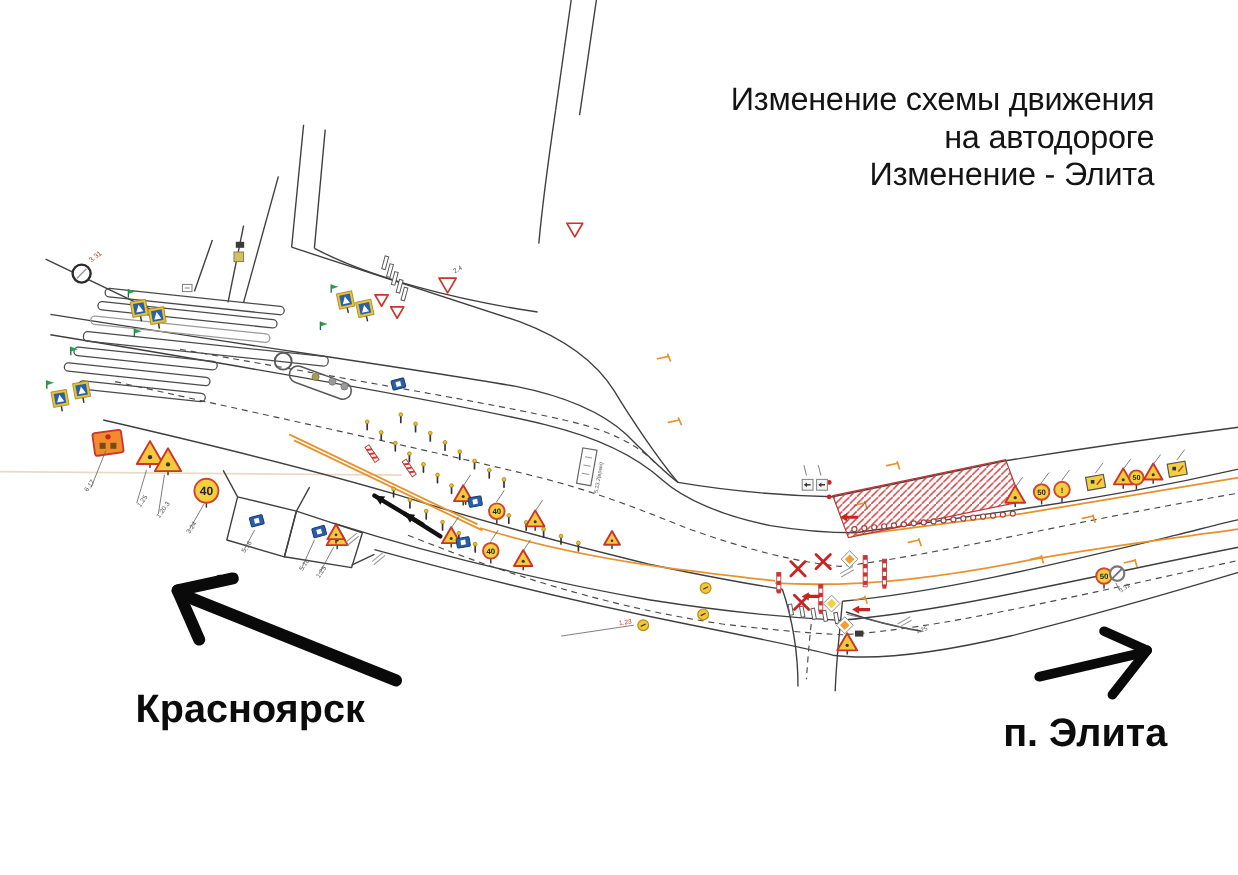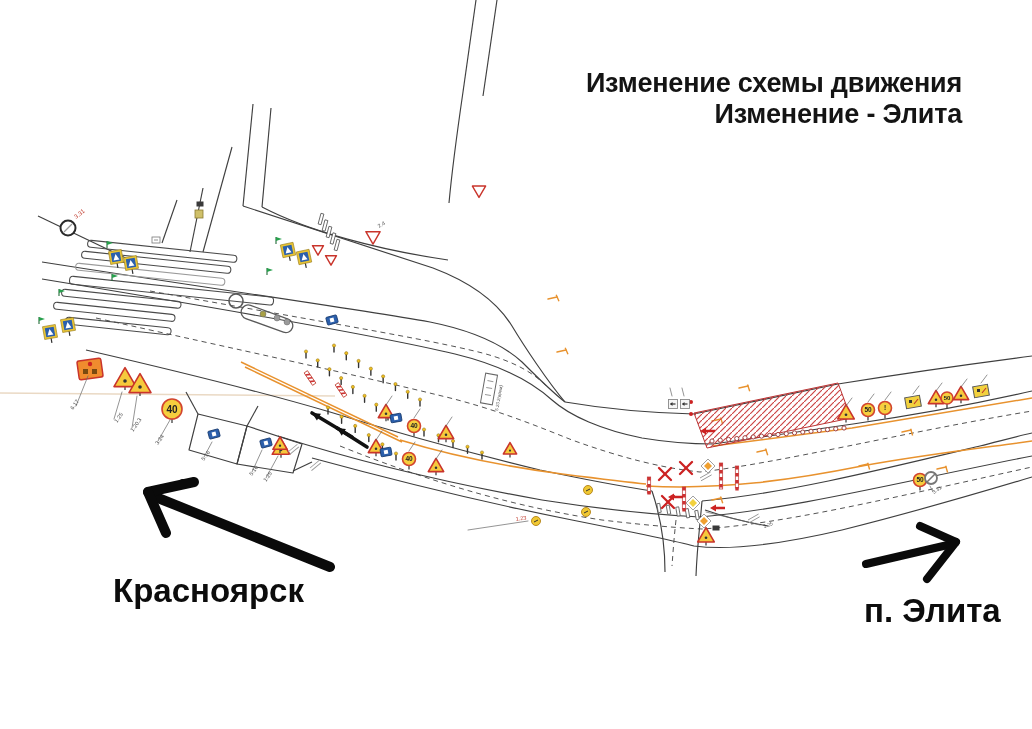--- a/index.html
+++ b/index.html
@@ -1,23 +1,23 @@
 <!DOCTYPE html>
 <html><head>
 <meta charset="utf-8">
 <style>
   html,body{margin:0;padding:0;background:#888;}
   .stage{position:relative;width:1032px;height:729px;background:#ffffff;overflow:hidden;
          font-family:"Liberation Sans",sans-serif;}
   svg{position:absolute;left:0;top:0;}
   .title{position:absolute;top:68px;right:70px;text-align:right;font-size:27px;line-height:31px;
-         color:#141414;font-weight:700;letter-spacing:-0.2px;white-space:nowrap;}
+         color:#141414;font-weight:400;letter-spacing:-0.2px;white-space:nowrap;}
   .dir{position:absolute;font-size:33px;font-weight:600;color:#0c0c0c;white-space:nowrap;}
   .dir-left{left:113px;top:572px;}
-  .dir-right{left:864px;top:592px;}
+  .dir-right{left:836px;top:592px;}
 </style>
 </head>
 <body>
 
 <div class="stage">
   <svg id="scheme" width="1032" height="729" viewBox="0 0 1032 729">
       <defs>
         <pattern id="hatch" width="6" height="6" patternUnits="userSpaceOnUse">
           <path d="M0,6 L6,0" stroke="#c44" stroke-width="1.2"></path>
         </pattern>
@@ -564,17 +564,18 @@
         <line x1="148" y1="492" x2="166" y2="533" stroke="#0a0a0a" stroke-width="10" stroke-linecap="round"></line>
       </g>
       <g>
         <line x1="866" y1="564" x2="952" y2="544" stroke="#0a0a0a" stroke-width="8" stroke-linecap="round"></line>
         <line x1="956" y1="542" x2="920" y2="526" stroke="#0a0a0a" stroke-width="8" stroke-linecap="round"></line>
         <line x1="956" y1="542" x2="927" y2="579" stroke="#0a0a0a" stroke-width="8" stroke-linecap="round"></line>
       </g>
     </svg>
   <div class="title">
     <div>Изменение схемы движения</div>
+    <div>на автодороге</div>
     <div>Изменение - Элита</div>
   </div>
   <div class="dir dir-left">Красноярск</div>
   <div class="dir dir-right">п. Элита</div>
 </div>
 
 </body></html>

